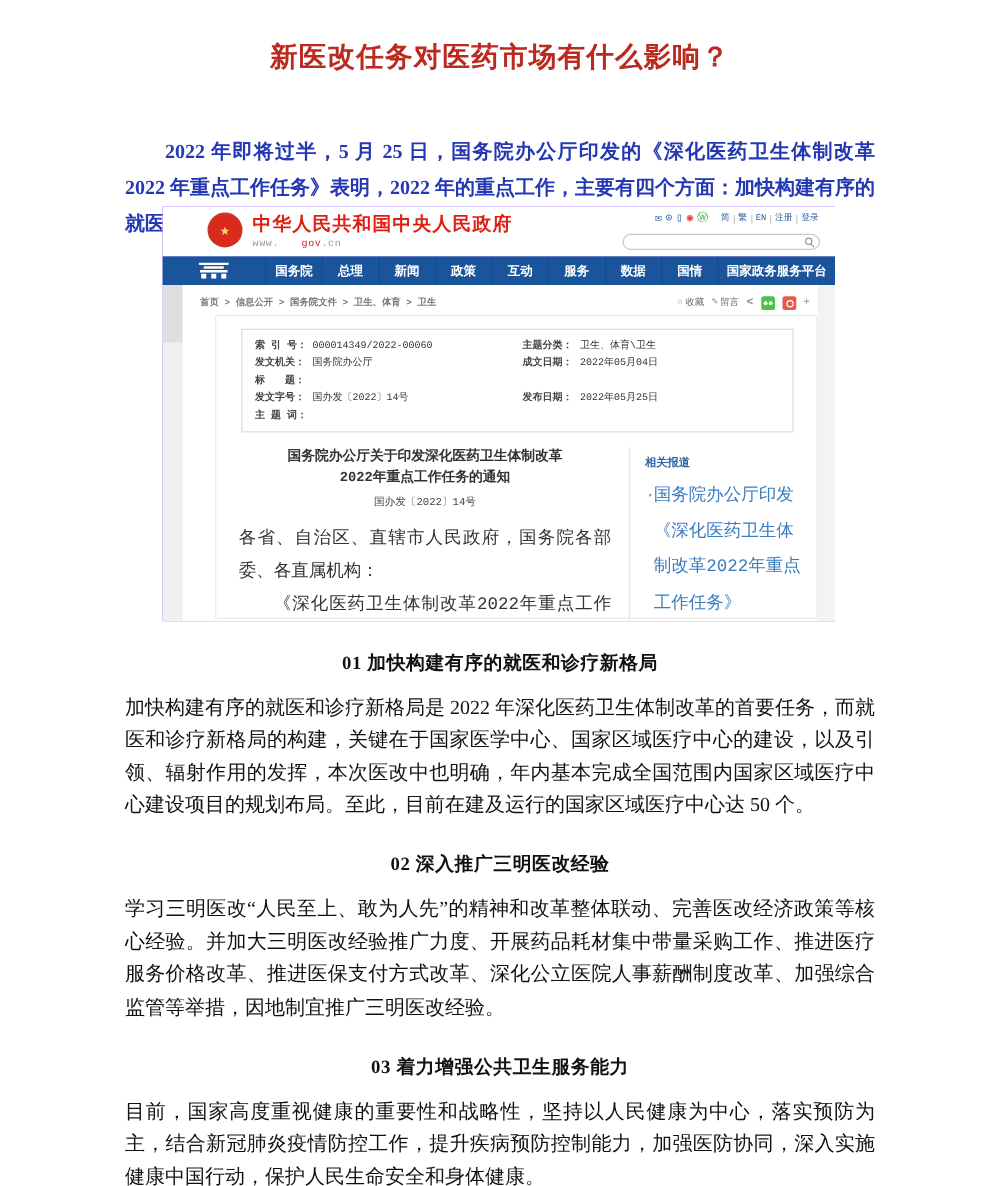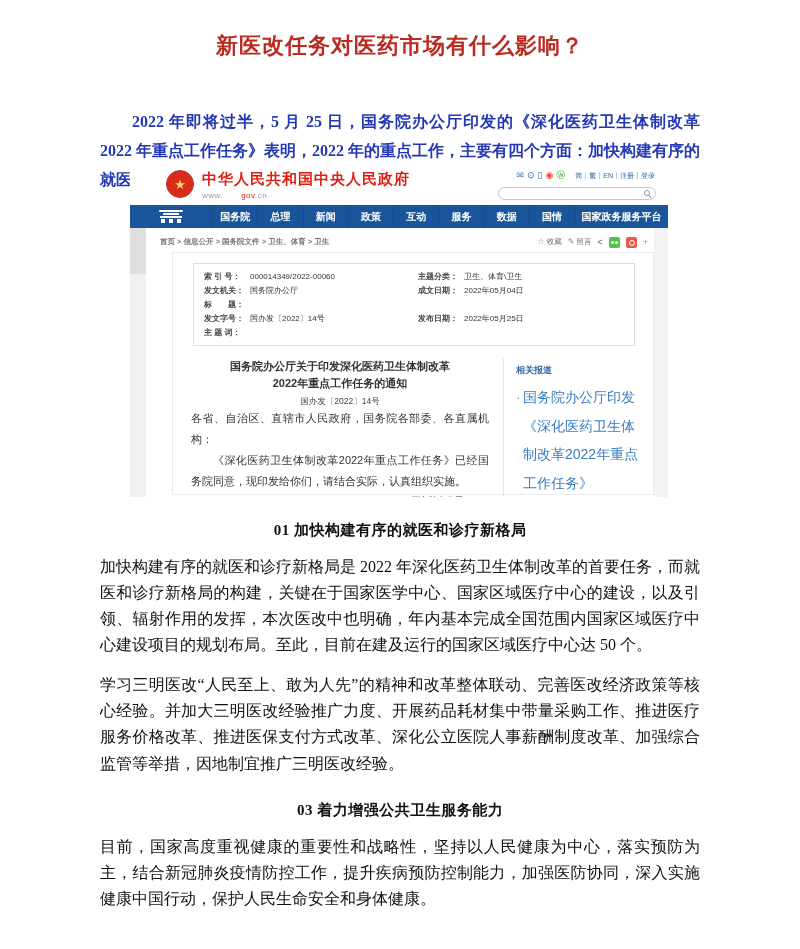--- a/index.html
+++ b/index.html
@@ -28,21 +28,21 @@
   }
   .rest p {
     margin-top:14px; font-size:16px; line-height:1.63;
     text-align:justify; color:#111;
   }
 
   
   .shot {
     position:absolute; left:130px; top:165px; width:538px; height:332px;
     background:#8b5cf6; overflow:hidden;
-    font-family:Liberation Sans, sans-serif;
+    font-family:Liberation Mono, monospace;
   }
   .shot-header { position:relative; height:40px; background:#fff; }
   .emblem {
     position:absolute; left:36px; top:5px; width:28px; height:28px;
     border-radius:50%; background:#d92b1c; border:1px solid #c0392b;
     display:flex; align-items:center; justify-content:center;
   }
   .emblem::after { content:"★"; color:#ffd873; font-size:13px; line-height:1; }
   .brand { position:absolute; left:72px; top:5px; }
   .site-name { font-size:15px; font-weight:bold; color:#df1f14; letter-spacing:1px; white-space:nowrap; }
@@ -107,21 +107,21 @@
   }
   .mrow { display:grid; grid-template-columns:46px 168px 46px auto; line-height:1.75; }
   .mrow .k { font-weight:bold; color:#444; white-space:nowrap; }
   .mrow .v { color:#333; overflow:hidden; white-space:nowrap; }
   .mrow .v.span3 { grid-column:2 / -1; }
 
   .panel-body { display:flex; margin-top:12px; height:160px; }
   .doc-col { width:330px; padding:0 14px 0 18px; }
   .doc-title { text-align:center; font-size:11px; font-weight:bold; color:#333; line-height:1.55; }
   .doc-no { text-align:center; font-size:8.5px; color:#444; margin-top:4px; }
-  .doc-body { font-size:11px; color:#333; line-height:1.9; text-align:justify; }
+  .doc-body { margin-top:10px; font-size:14px; color:#333; line-height:1.9; text-align:justify; }
   .doc-body .indent { text-indent:2em; }
   .doc-sign { text-align:right; padding-right:26px; font-size:8.5px; color:#333; line-height:1.9; }
   .side-col { flex:1; border-left:1px solid #e6e6e6; padding:6px 12px 0 12px; }
   .related-heading { font-size:9px; font-weight:bold; color:#2d66a5; }
   .related-item { margin-top:6px; font-size:14px; color:#3a7cc0; line-height:2.05;
     position:relative; padding-left:7px; }
   .related-item::before { content:"·"; position:absolute; left:0; top:0; color:#999; }
 </style>
 </head>
 <body>
@@ -257,18 +257,19 @@
           </div>
         </div>
 
       </div>
     </div>
   </div>
 
   <div class="rest">
     <h2>01 加快构建有序的就医和诊疗新格局</h2>
     <p>加快构建有序的就医和诊疗新格局是 2022 年深化医药卫生体制改革的首要任务，而就医和诊疗新格局的构建，关键在于国家医学中心、国家区域医疗中心的建设，以及引领、辐射作用的发挥，本次医改中也明确，年内基本完成全国范围内国家区域医疗中心建设项目的规划布局。至此，目前在建及运行的国家区域医疗中心达 50 个。</p>
+    <h2>02 深入推广三明医改经验</h2>
     <p>学习三明医改“人民至上、敢为人先”的精神和改革整体联动、完善医改经济政策等核心经验。并加大三明医改经验推广力度、开展药品耗材集中带量采购工作、推进医疗服务价格改革、推进医保支付方式改革、深化公立医院人事薪酬制度改革、加强综合监管等举措，因地制宜推广三明医改经验。</p>
     <h2>03 着力增强公共卫生服务能力</h2>
     <p>目前，国家高度重视健康的重要性和战略性，坚持以人民健康为中心，落实预防为主，结合新冠肺炎疫情防控工作，提升疾病预防控制能力，加强医防协同，深入实施健康中国行动，保护人民生命安全和身体健康。</p>
   </div>
 
 </div>
 
 </body></html>

